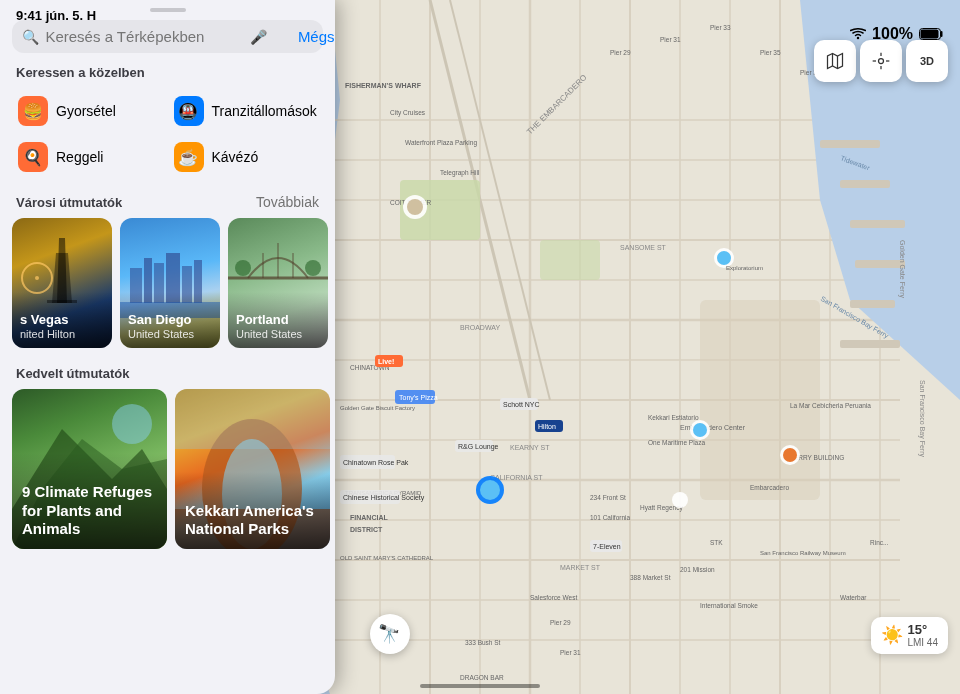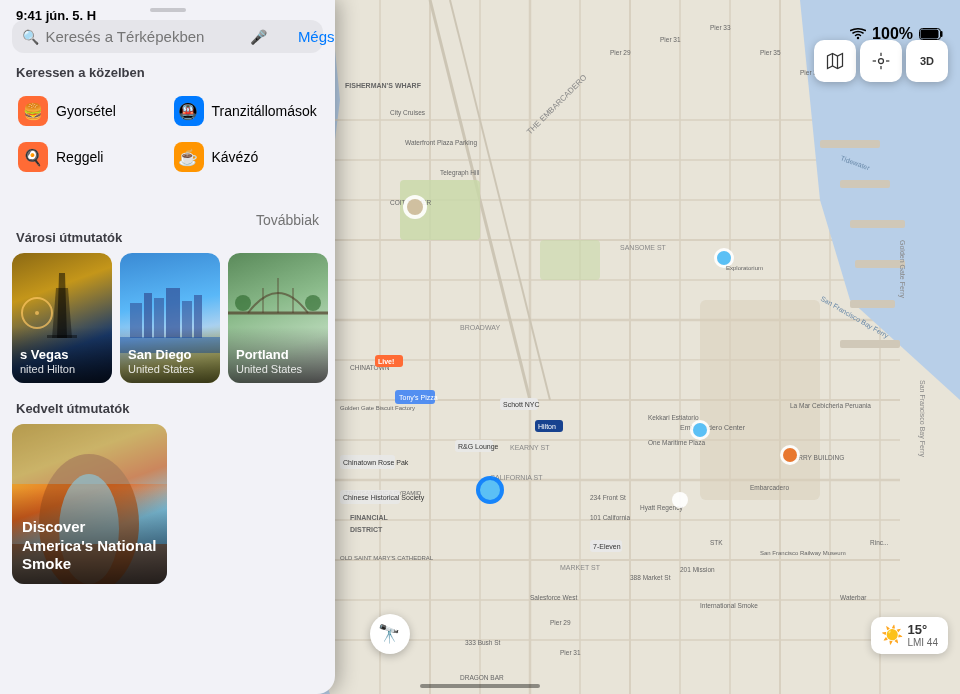--- a/index.html
+++ b/index.html
@@ -192,21 +192,20 @@
       display: flex;
       justify-content: space-between;
       align-items: center;
       padding: 4px 16px 8px;
     }
 
     .guides-title {
       font-size: 13px;
       font-weight: 600;
       color: #3c3c43;
-      margin-top: 36px;
     }
 
     .guides-more {
       font-size: 14px;
       color: #737373;
       cursor: pointer;
     }
 
     .city-guides-row {
       display: flex;
@@ -621,35 +620,49 @@
         <div class="city-card-name">Portland</div>
         <div class="city-card-country">United States</div>
       </div>
     </div>
   </div>
 
   <div class="fav-guides-title">Kedvelt útmutatók</div>
 
   <div class="fav-guides-row">
 
+    <div class="fav-card">
+      <div style="width:100%;height:100%;background:linear-gradient(160deg,#2d5a27 0%,#4a8a3a 25%,#7ab860 55%,#c8d880 100%);">
+        <svg width="155" height="160" viewBox="0 0 155 160">
+
+          <polygon points="0,120 50,40 100,90 130,60 155,100 155,160 0,160" fill="rgba(30,70,20,0.6)"></polygon>
+          <polygon points="30,100 70,50 110,80 155,70 155,160 0,160" fill="rgba(40,90,30,0.5)"></polygon>
+
+          <circle cx="120" cy="35" r="20" fill="rgba(135,206,235,0.5)"></circle>
+        </svg>
+      </div>
+      <div class="fav-card-overlay">
+        <div class="fav-card-title">9 Climate Refuges for Plants and Animals</div>
+      </div>
+    </div>
 
     <div class="fav-card">
       <div style="width:100%;height:100%;background:linear-gradient(160deg,#c8840a 0%,#e8a830 25%,#e86820 45%,#87ceeb 65%,#4a90c8 100%);">
         <svg width="155" height="160" viewBox="0 0 155 160">
 
           <ellipse cx="77" cy="100" rx="50" ry="70" fill="rgba(180,90,30,0.7)"></ellipse>
           <ellipse cx="77" cy="105" rx="30" ry="55" fill="rgba(135,206,235,0.6)"></ellipse>
 
           <rect x="0" y="0" width="155" height="60" fill="rgba(135,206,235,0.3)"></rect>
 
           <rect x="0" y="120" width="155" height="40" fill="rgba(150,70,20,0.6)"></rect>
         </svg>
       </div>
       <div class="fav-card-overlay">
-        <div class="fav-card-title">Discover America's National Smoke</div>
+        <div class="fav-card-title">Kekkari America's National Parks</div>
       </div>
     </div>
   </div>
 
 </div>
 
 <div class="map-controls">
   <div class="map-control-btn">
     <svg viewBox="0 0 24 24" fill="none" stroke="#333" stroke-width="1.5">
       <path d="M9 3L3 6v15l6-3 6 3 6-3V3l-6 3-6-3z"></path>

